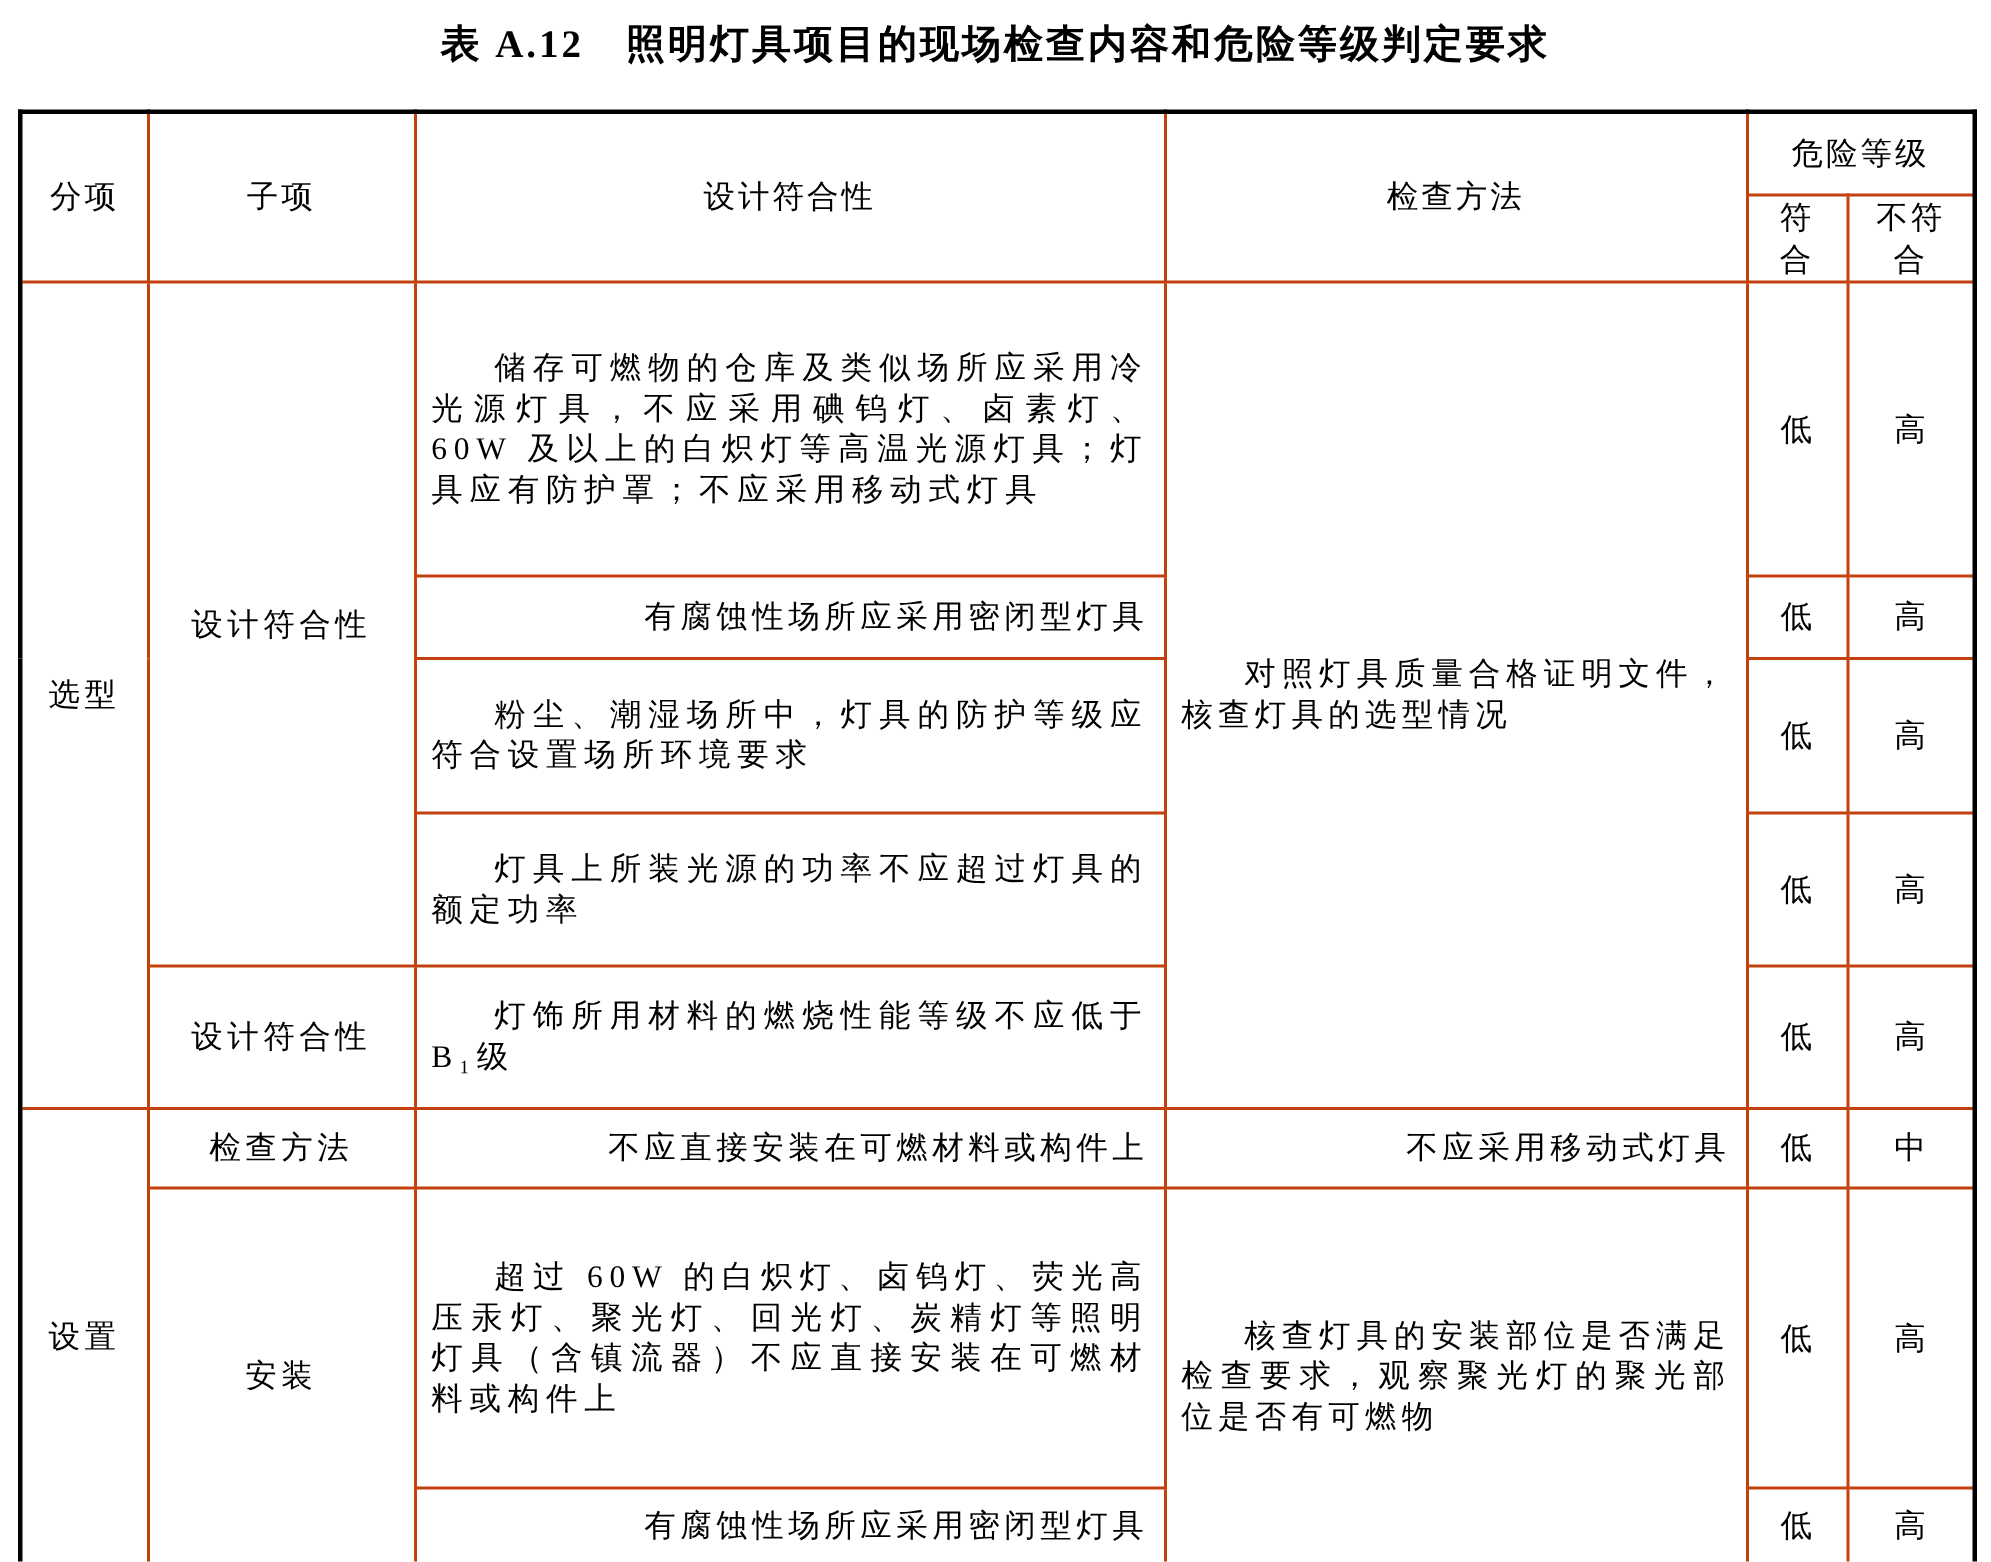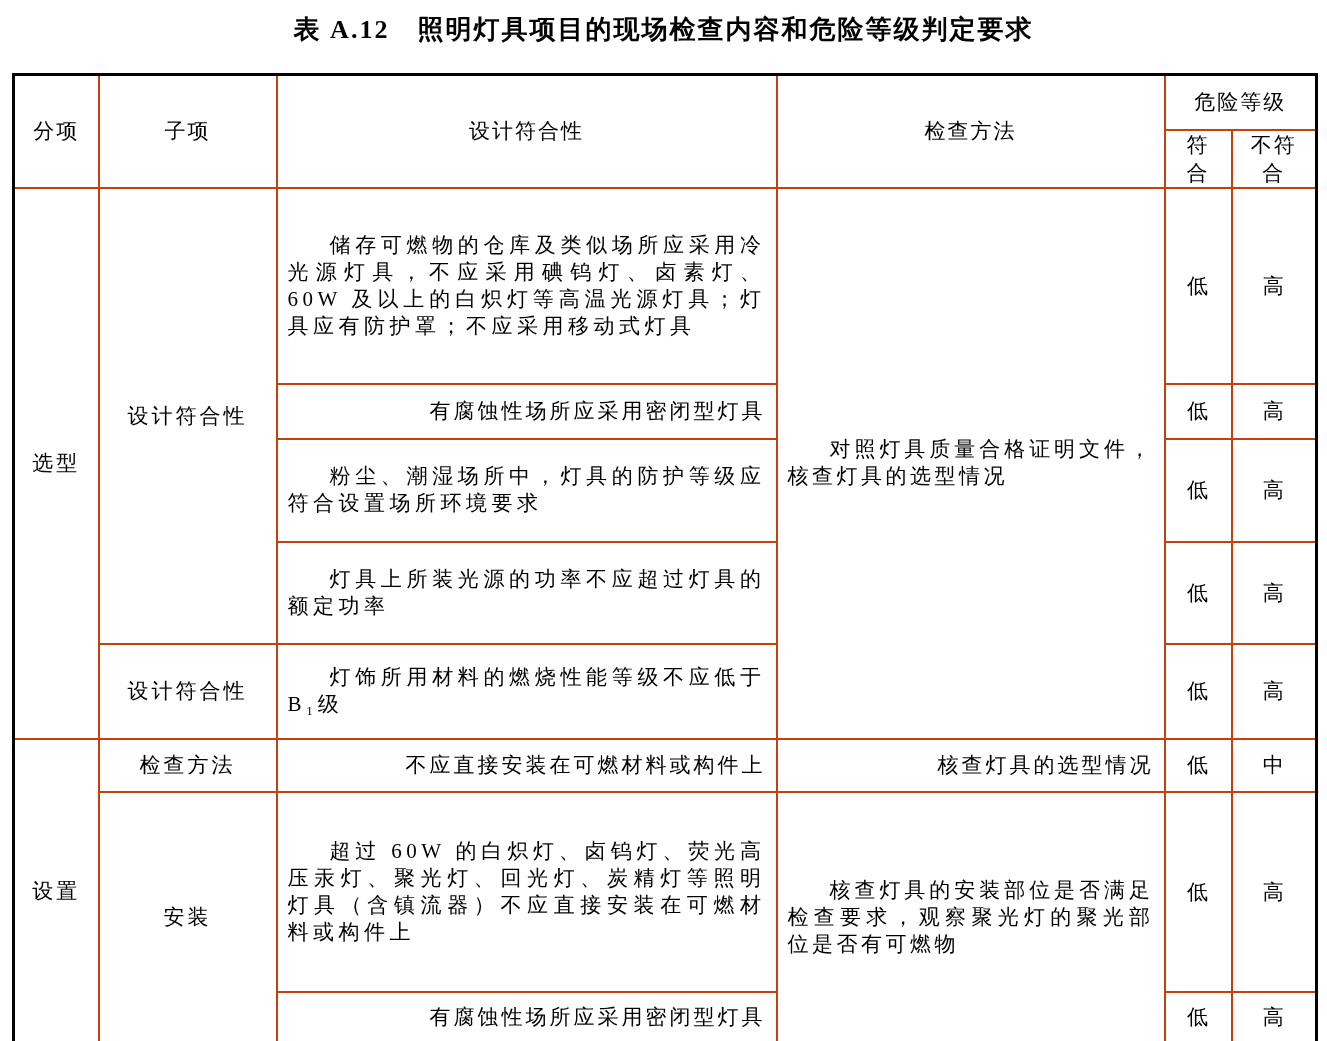--- a/index.html
+++ b/index.html
@@ -136,21 +136,21 @@
         <td class="lvl">高</td>
       </tr>
 
       <tr style="height:53px">
         <td class="lbl" rowspan="3">设置</td>
         <td class="lbl">检查方法</td>
         <td class="req">
           <div class="line">不应直接安装在可燃材料或构件上</div>
         </td>
         <td class="met">
-          <div class="line">核查灯具的选型情况</div>
+          <div class="line">不应采用移动式灯具</div>
         </td>
         <td class="lvl">低</td>
         <td class="lvl">中</td>
       </tr>
 
       <tr style="height:200px">
         <td class="lbl" rowspan="2">安装</td>
         <td class="req">
           <div class="para">超过 60W 的白炽灯、卤钨灯、荧光高压汞灯、聚光灯、回光灯、炭精灯等照明灯具（含镇流器）不应直接安装在可燃材料或构件上</div>
         </td>

